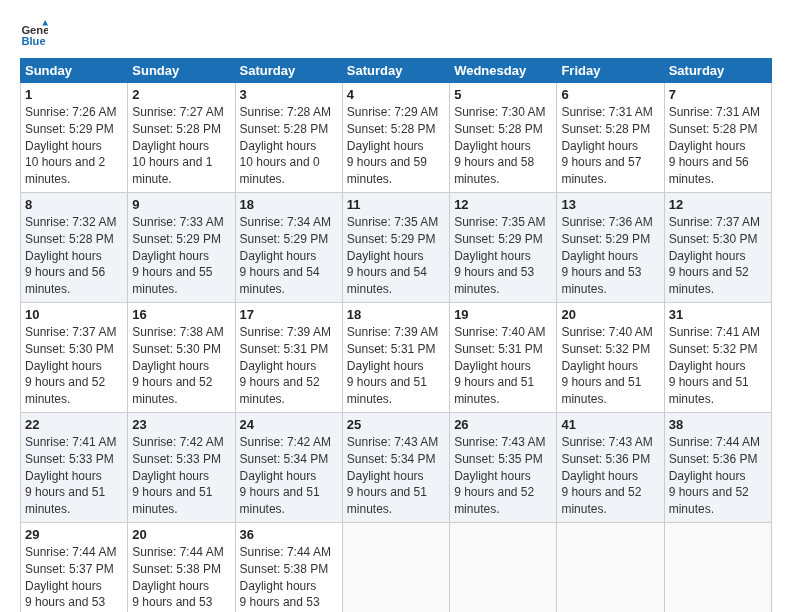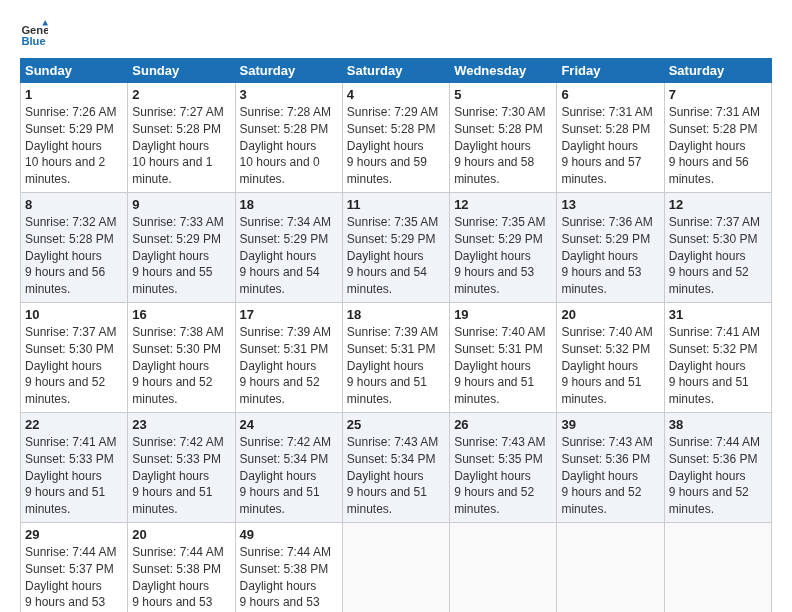--- a/index.html
+++ b/index.html
@@ -221,39 +221,39 @@
       </td>
         <td>
         <span class="day-num">25</span>
         <span class="day-info">Sunrise: 7:43 AM<br>Sunset: 5:34 PM<br>Daylight hours<br>9 hours and 51 minutes.</span>
       </td>
         <td>
         <span class="day-num">26</span>
         <span class="day-info">Sunrise: 7:43 AM<br>Sunset: 5:35 PM<br>Daylight hours<br>9 hours and 52 minutes.</span>
       </td>
         <td>
-        <span class="day-num">39</span>
+        <span class="day-num">41</span>
         <span class="day-info">Sunrise: 7:43 AM<br>Sunset: 5:36 PM<br>Daylight hours<br>9 hours and 52 minutes.</span>
       </td>
         <td>
         <span class="day-num">38</span>
         <span class="day-info">Sunrise: 7:44 AM<br>Sunset: 5:36 PM<br>Daylight hours<br>9 hours and 52 minutes.</span>
       </td>
       </tr>
       <tr class="last-row">
         <td>
         <span class="day-num">29</span>
         <span class="day-info">Sunrise: 7:44 AM<br>Sunset: 5:37 PM<br>Daylight hours<br>9 hours and 53 minutes.</span>
       </td>
         <td>
         <span class="day-num">20</span>
         <span class="day-info">Sunrise: 7:44 AM<br>Sunset: 5:38 PM<br>Daylight hours<br>9 hours and 53 minutes.</span>
       </td>
         <td>
-        <span class="day-num">49</span>
+        <span class="day-num">36</span>
         <span class="day-info">Sunrise: 7:44 AM<br>Sunset: 5:38 PM<br>Daylight hours<br>9 hours and 53 minutes.</span>
       </td>
         <td class="empty-cell"></td>
         <td class="empty-cell"></td>
         <td class="empty-cell"></td>
         <td class="empty-cell"></td>
       </tr>
     </tbody>
 </table>
 

